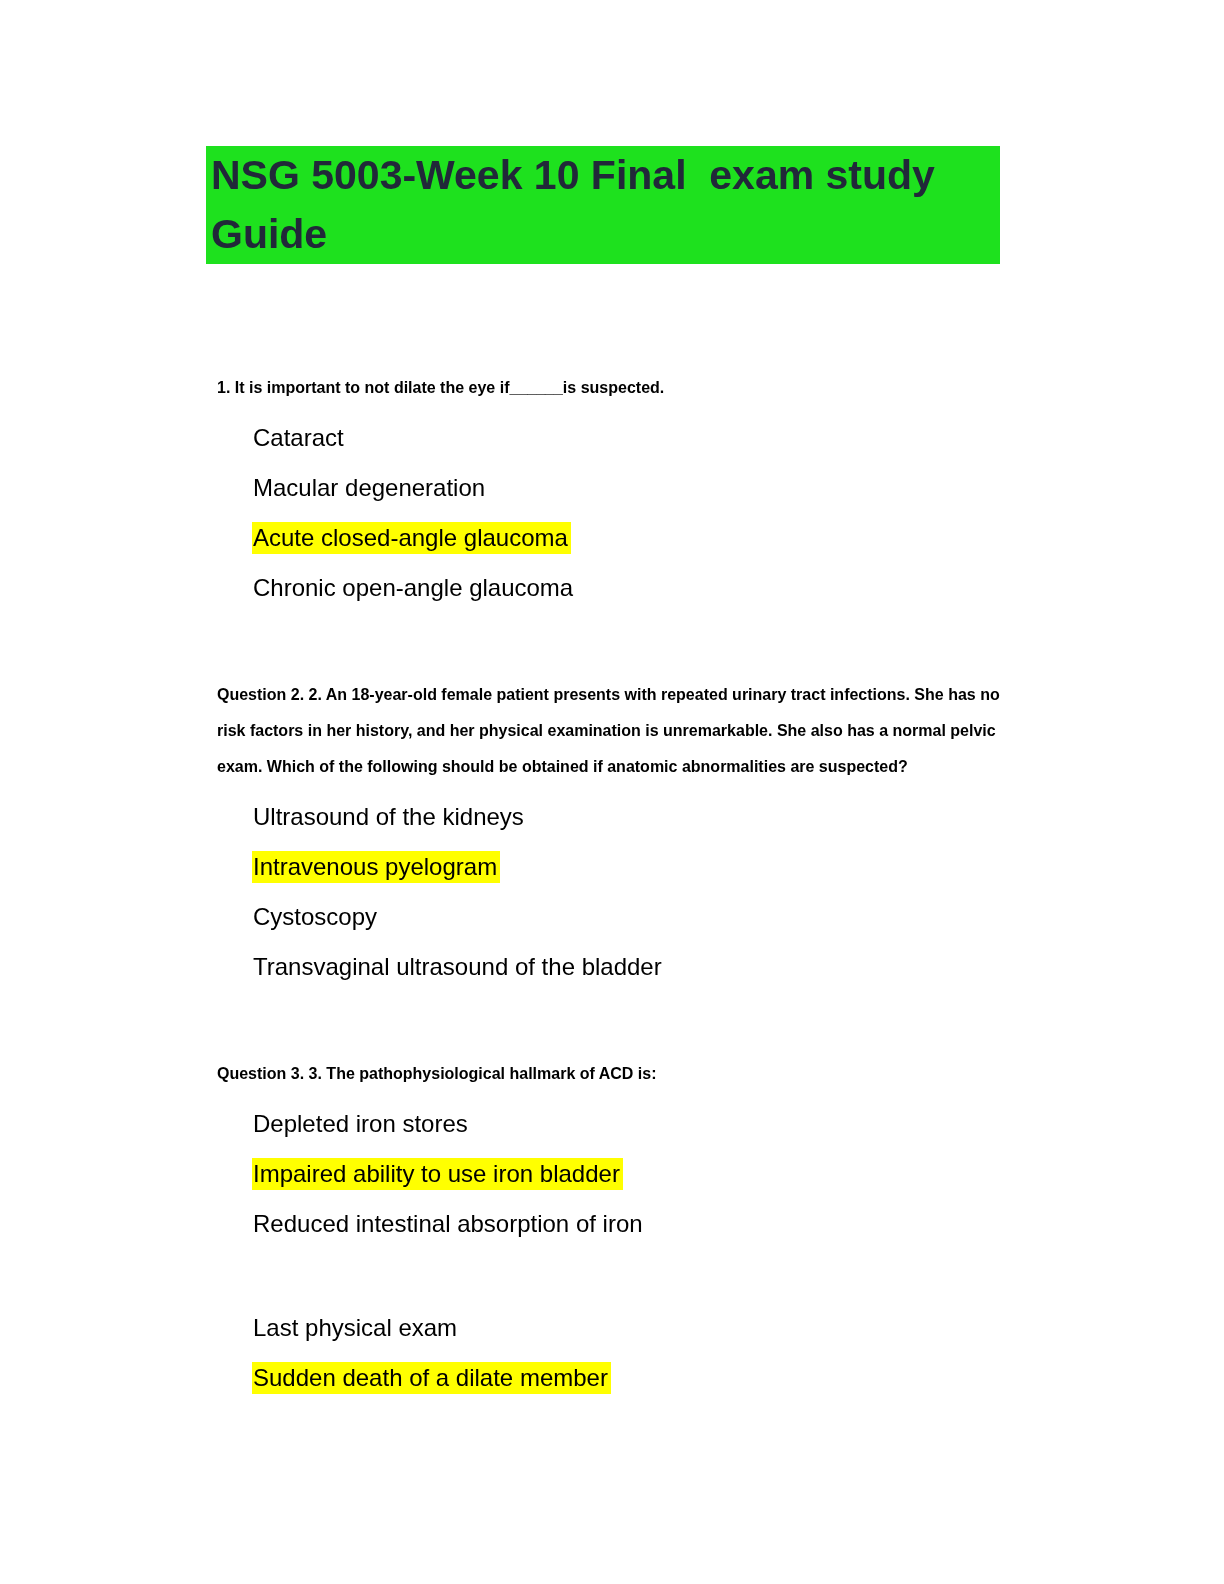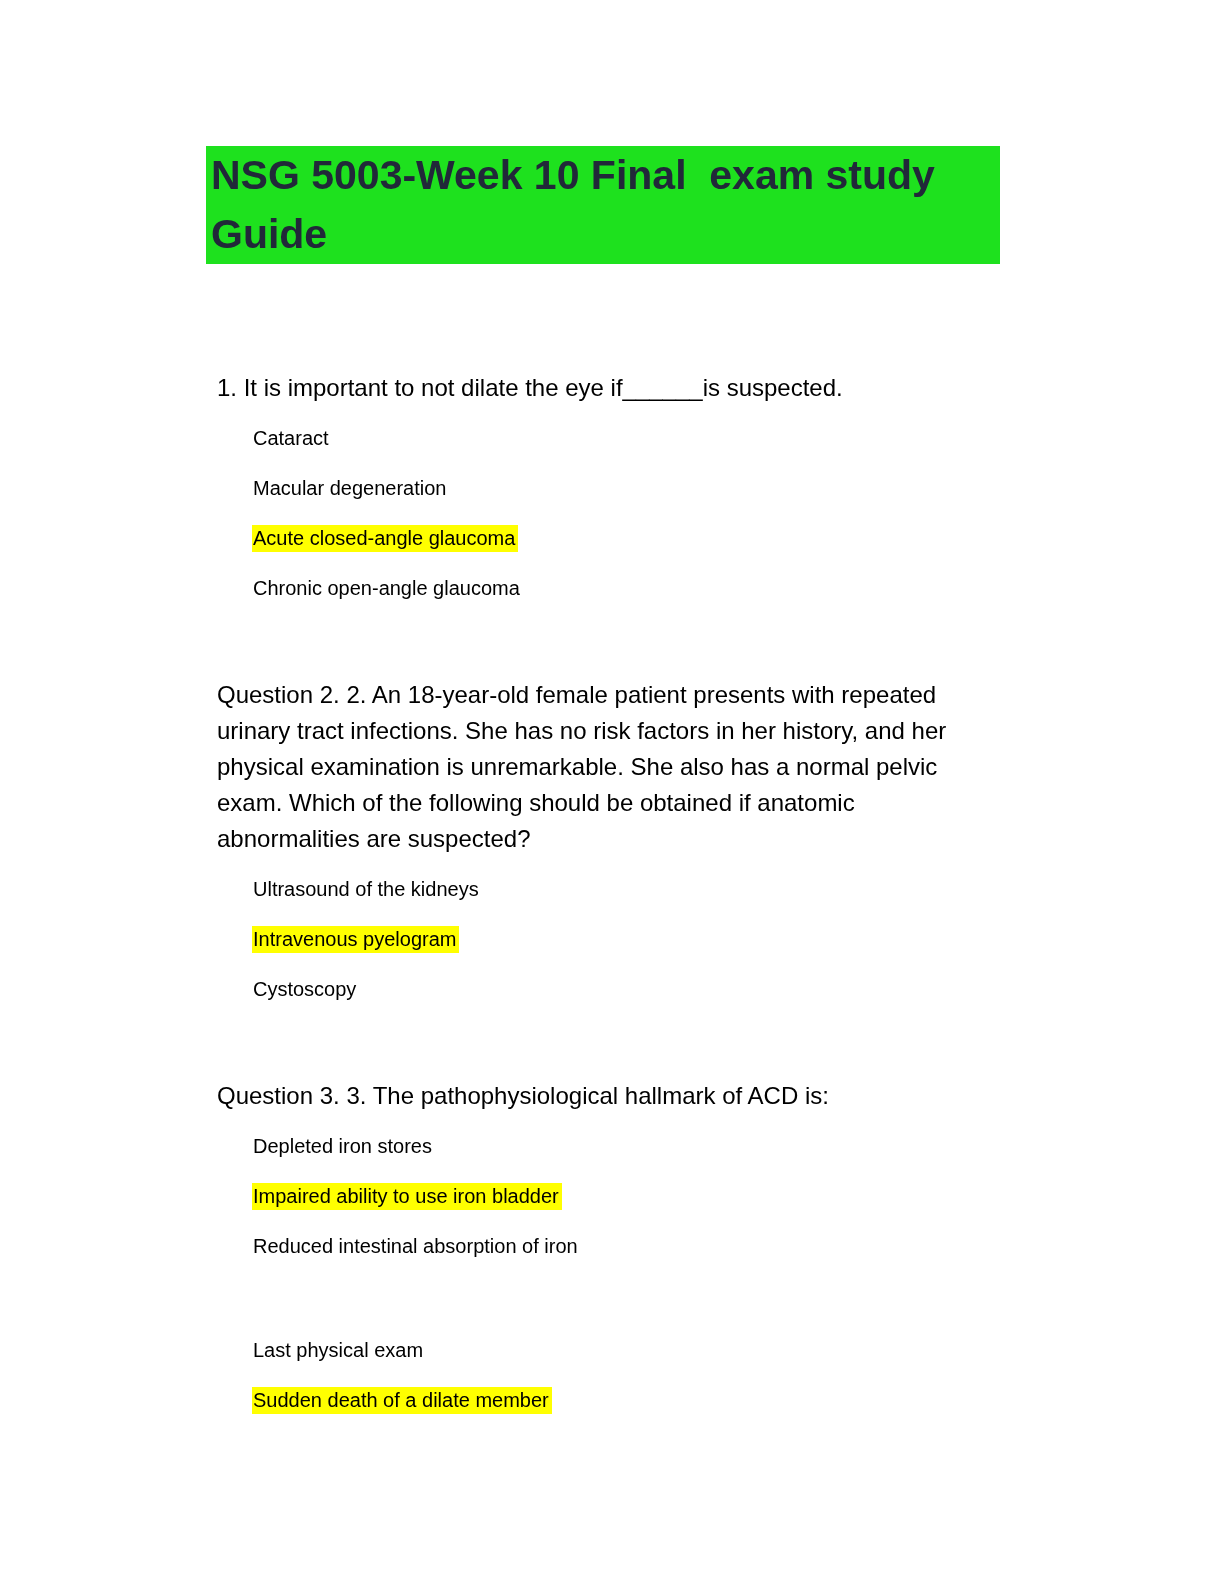--- a/index.html
+++ b/index.html
@@ -25,31 +25,31 @@
     font-weight: bold;
     line-height: 59px;
     padding: 0 5px;
     white-space: pre-wrap;
     letter-spacing: 0px;
   }
   .questions { margin-top: 106px; }
   .question { margin-top: 74px; }
   .question:first-child { margin-top: 0; }
   .prompt {
-    font-size: 24px;
+    font-size: 16px;
     line-height: 36px;
     padding-left: 11px;
     margin-bottom: 17px;
-    font-weight: 400;
+    font-weight: 700;
   }
   .options { padding-left: 46px; }
   .option {
     line-height: 30px;
     margin-bottom: 20px;
-    font-size: 20px;
+    font-size: 24px;
     font-weight: 500;
   }
   .option-text { padding: 2px 3px 3px 1px; }
   .option-text.highlight { background: var(--answer-bg, #ffff00); }
 </style>
 </head>
 <body>
 
 <div class="page">
   <h1 class="title">NSG 5003-Week 10 Final  exam study Guide</h1>
@@ -69,20 +69,21 @@
 
   <section class="question">
     <p class="prompt">Question 2. 2. An 18-year-old female patient presents with repeated urinary tract infections. She has no risk factors in her history, and her physical examination is unremarkable. She also has a normal pelvic exam. Which of the following should be obtained if anatomic abnormalities are suspected?</p>
     <div class="options">
   <p class="option"><span class="option-text">Ultrasound of the kidneys</span></p>
 
   <p class="option"><span class="option-text highlight">Intravenous pyelogram</span></p>
 
   <p class="option"><span class="option-text">Cystoscopy</span></p>
 
+  <p class="option"><span class="option-text">Transvaginal ultrasound of the bladder</span></p>
 </div>
   </section>
 
   <section class="question">
     <p class="prompt">Question 3. 3. The pathophysiological hallmark of ACD is:</p>
     <div class="options">
   <p class="option"><span class="option-text">Depleted iron stores</span></p>
 
   <p class="option"><span class="option-text highlight">Impaired ability to use iron bladder</span></p>
 

